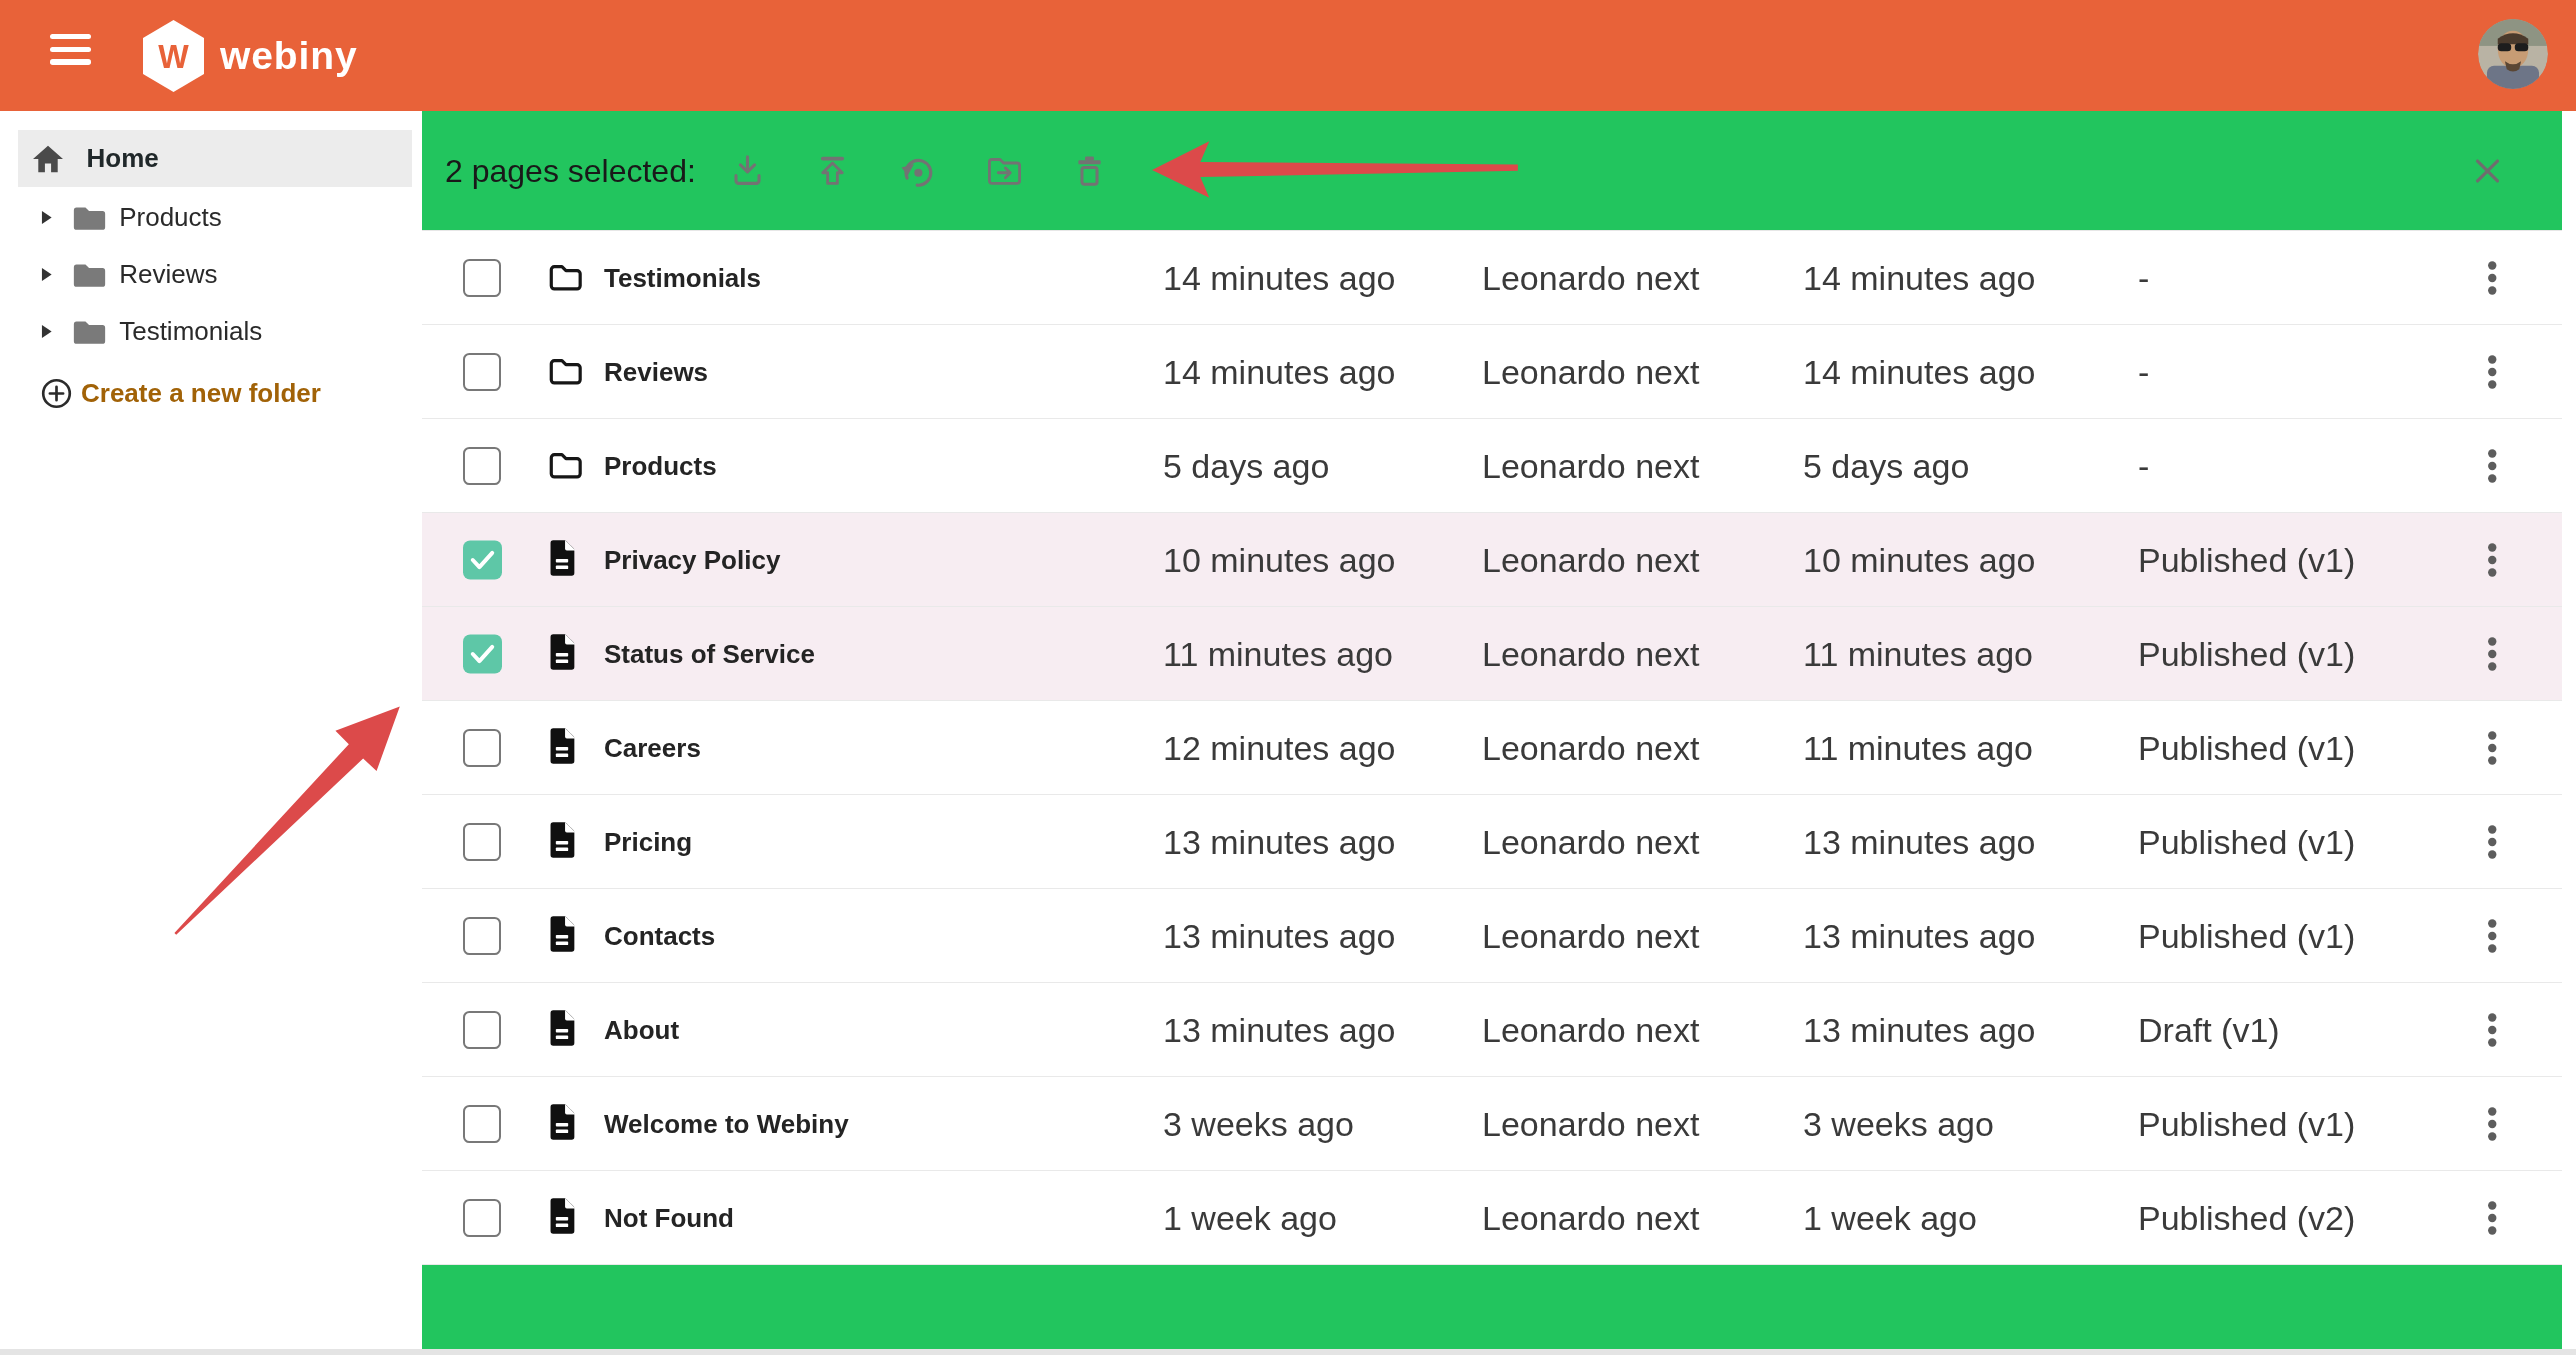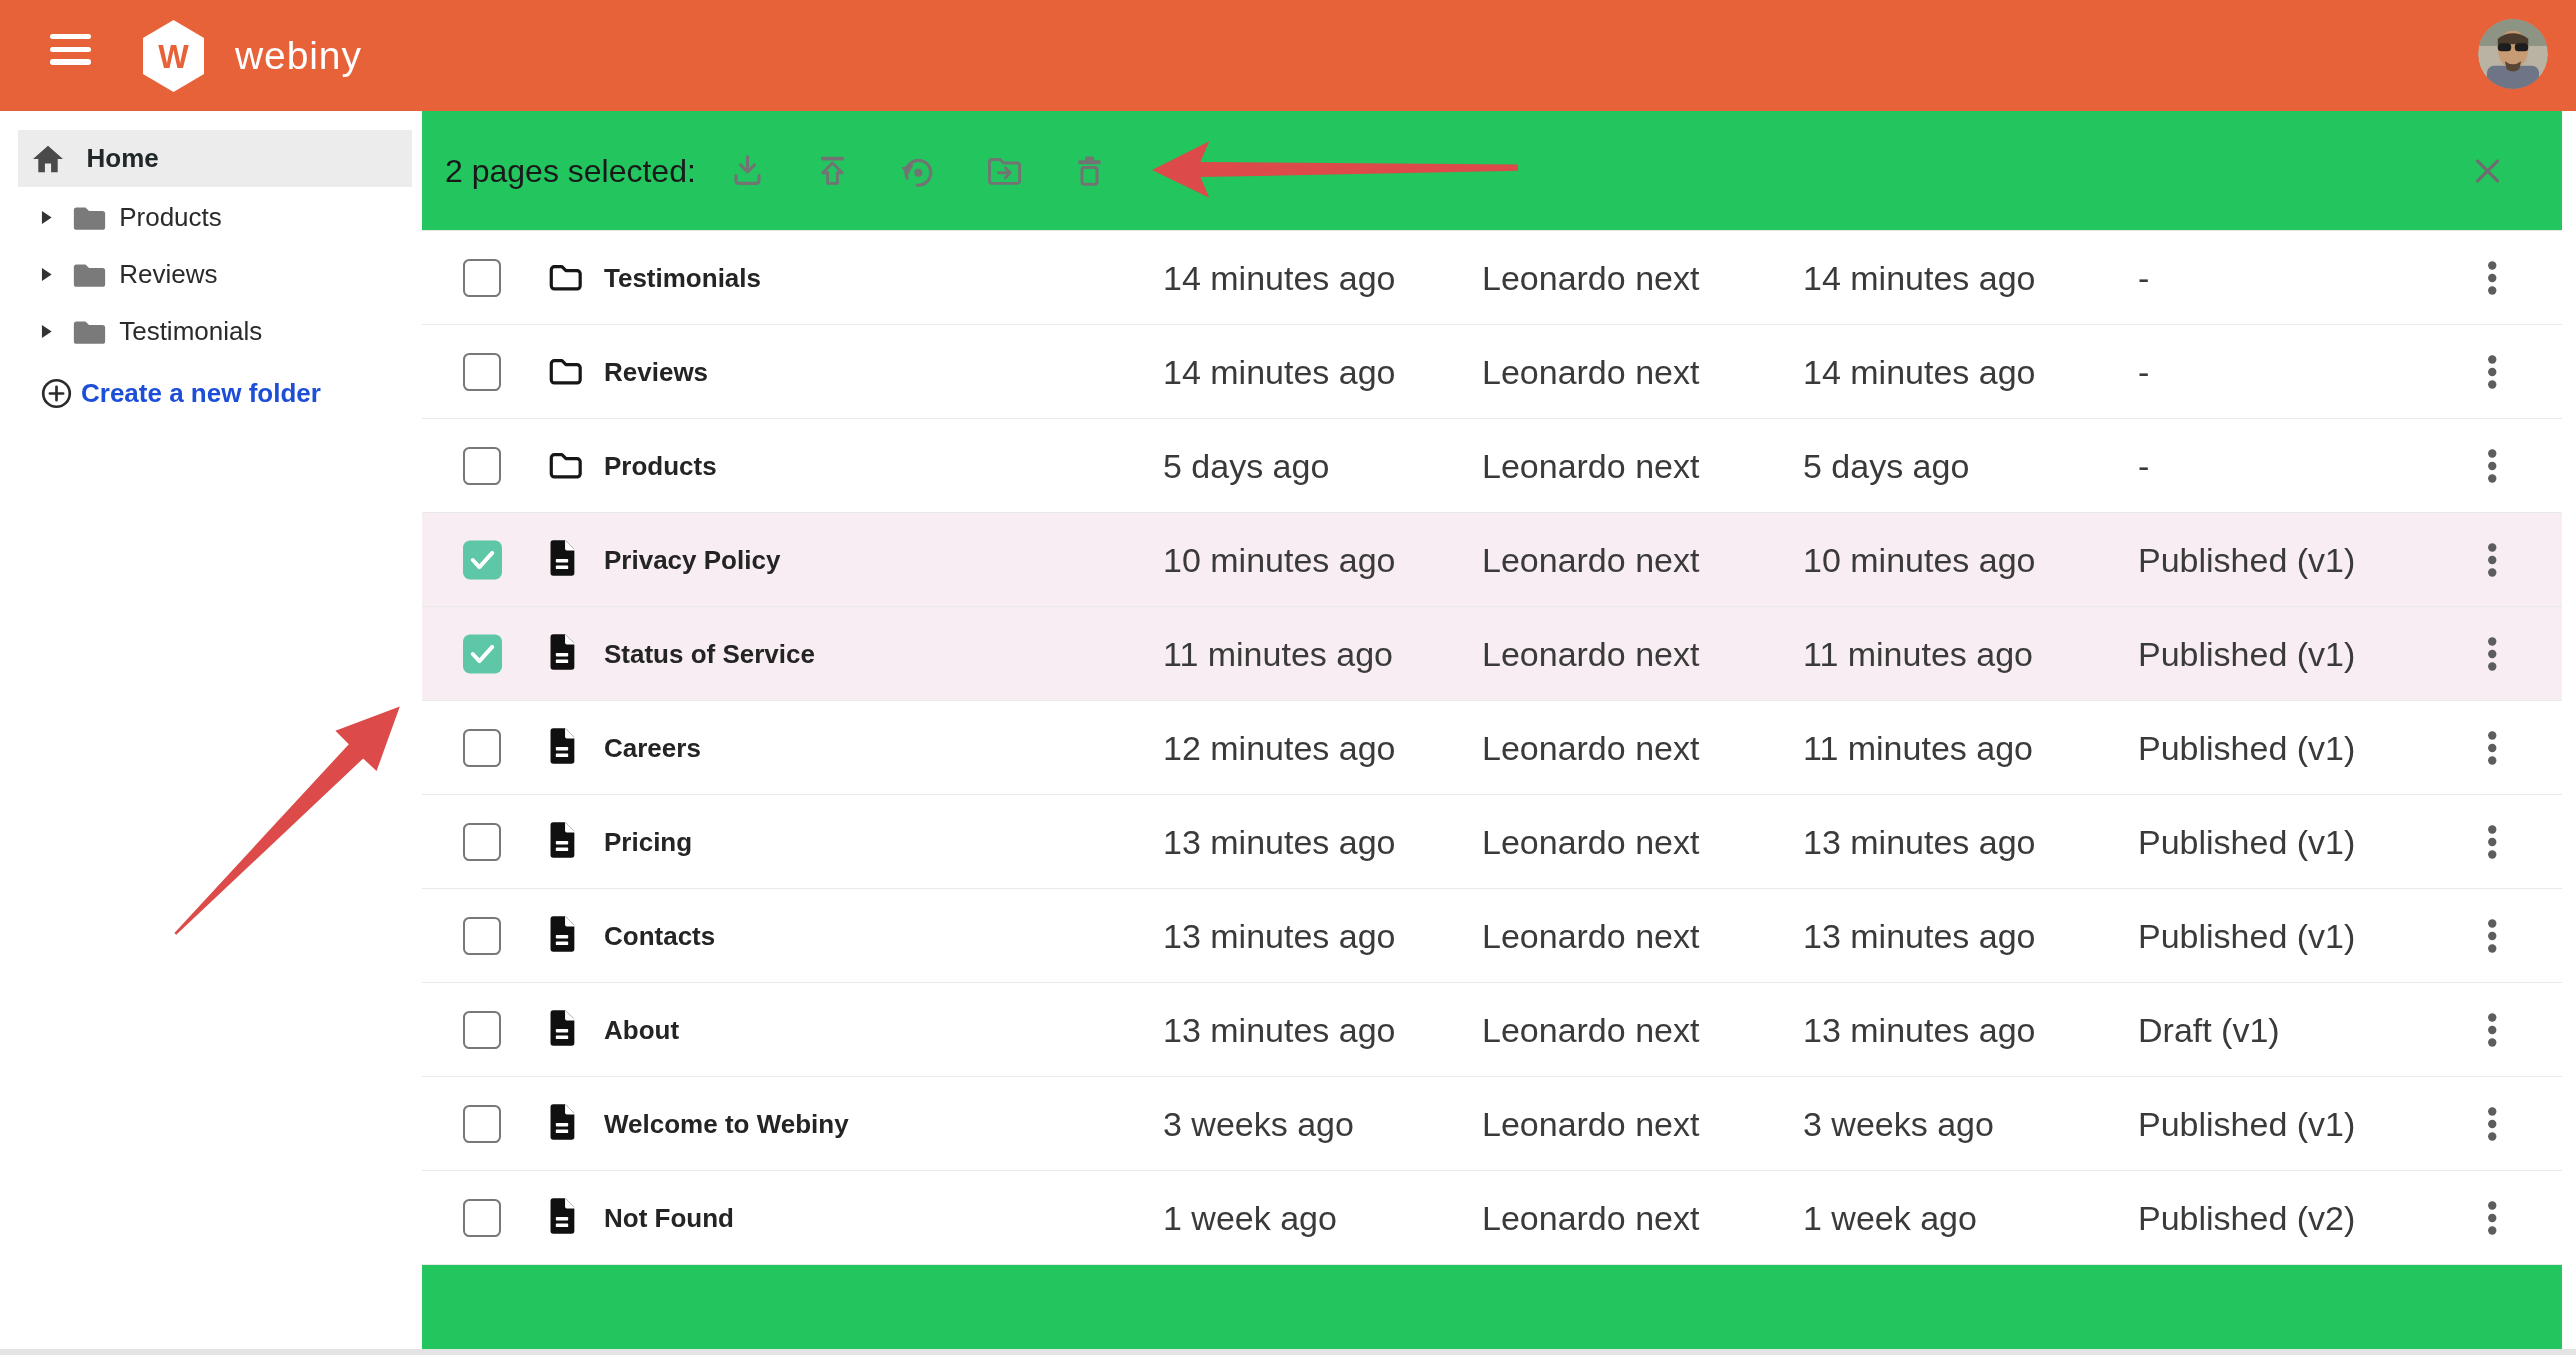--- a/index.html
+++ b/index.html
@@ -6,37 +6,37 @@
   .app{position:relative;width:2576px;height:1356px;overflow:hidden;
        font-family:"Liberation Sans", sans-serif;color:#222;background:#fff;}
 
   
   .topbar{position:absolute;left:0;top:0;width:2576px;height:111px;background:#e86239;}
   .hamburger{position:absolute;left:50px;top:34px;width:41px;height:43px;cursor:pointer;}
   .hamburger span{display:block;width:41px;height:5.4px;background:#fff;border-radius:2.7px;margin:0 0 7.2px 0;}
   .logo{position:absolute;left:143px;top:19px;height:73px;display:flex;align-items:center;}
   .logo-hex{position:relative;width:61px;height:72px;}
   .logo-hex svg{display:block;}
-  .logo-word{margin-left:31px;color:#fff;font-size:39px;font-weight:400;letter-spacing:0.9px;}
+  .logo-word{margin-left:16px;color:#fff;font-size:39px;font-weight:700;letter-spacing:0.9px;}
   .avatar{position:absolute;left:2478px;top:19px;width:70px;height:70px;border-radius:50%;overflow:hidden;cursor:pointer;}
 
   
   .sidebar{position:absolute;left:0;top:111px;width:435px;height:1239px;background:#fff;border-right:1.8px solid #e2e2e2;}
   .side-home{position:relative;margin:19px 0 0 18px;width:394px;height:57px;background:#ececec;
              display:flex;align-items:center;cursor:pointer;}
   .side-home .hicon{margin-left:12.5px;width:34px;height:30px;}
   .side-home .hlabel{margin-left:22px;font-size:26px;font-weight:700;color:#20282a;}
   .tree{margin-top:1.8px;}
   .tree-item{position:relative;height:57px;display:flex;align-items:center;cursor:pointer;}
   .tree-item .caret{margin-left:41px;width:11.6px;height:15px;display:flex;align-items:center;}
   .tree-item .tfold{margin-left:18px;width:37px;height:29.5px;}
   .tree-item .tlabel{margin-left:11.6px;font-size:26px;color:#2a2a2a;}
   .create-folder{position:relative;margin-top:5.4px;height:57px;display:flex;align-items:center;cursor:pointer;}
   .create-folder .plus{margin-left:41px;width:31px;height:31px;}
-  .create-folder .clabel{margin-left:9px;font-size:26px;font-weight:700;color:#1d4ed8;}
+  .create-folder .clabel{margin-left:9px;font-size:26px;font-weight:700;color:#a16207;}
 
   
   .main{position:absolute;left:422px;top:111px;width:2140px;height:1239px;background:#22c55e;}
 
   .actionbar{position:relative;height:119px;border-bottom:1.8px solid #e7e7e7;}
   .sel-text{position:absolute;left:23px;top:50%;transform:translateY(-50%);
             font-size:32px;color:#191919;white-space:nowrap;}
   .abtn{position:absolute;top:50%;transform:translateY(-50%);width:39px;height:39px;cursor:pointer;}
   .abtn svg{display:block;}
   .a1{left:306px}.a2{left:391px}.a3{left:476px}.a4{left:563px}.a5{left:648px}

